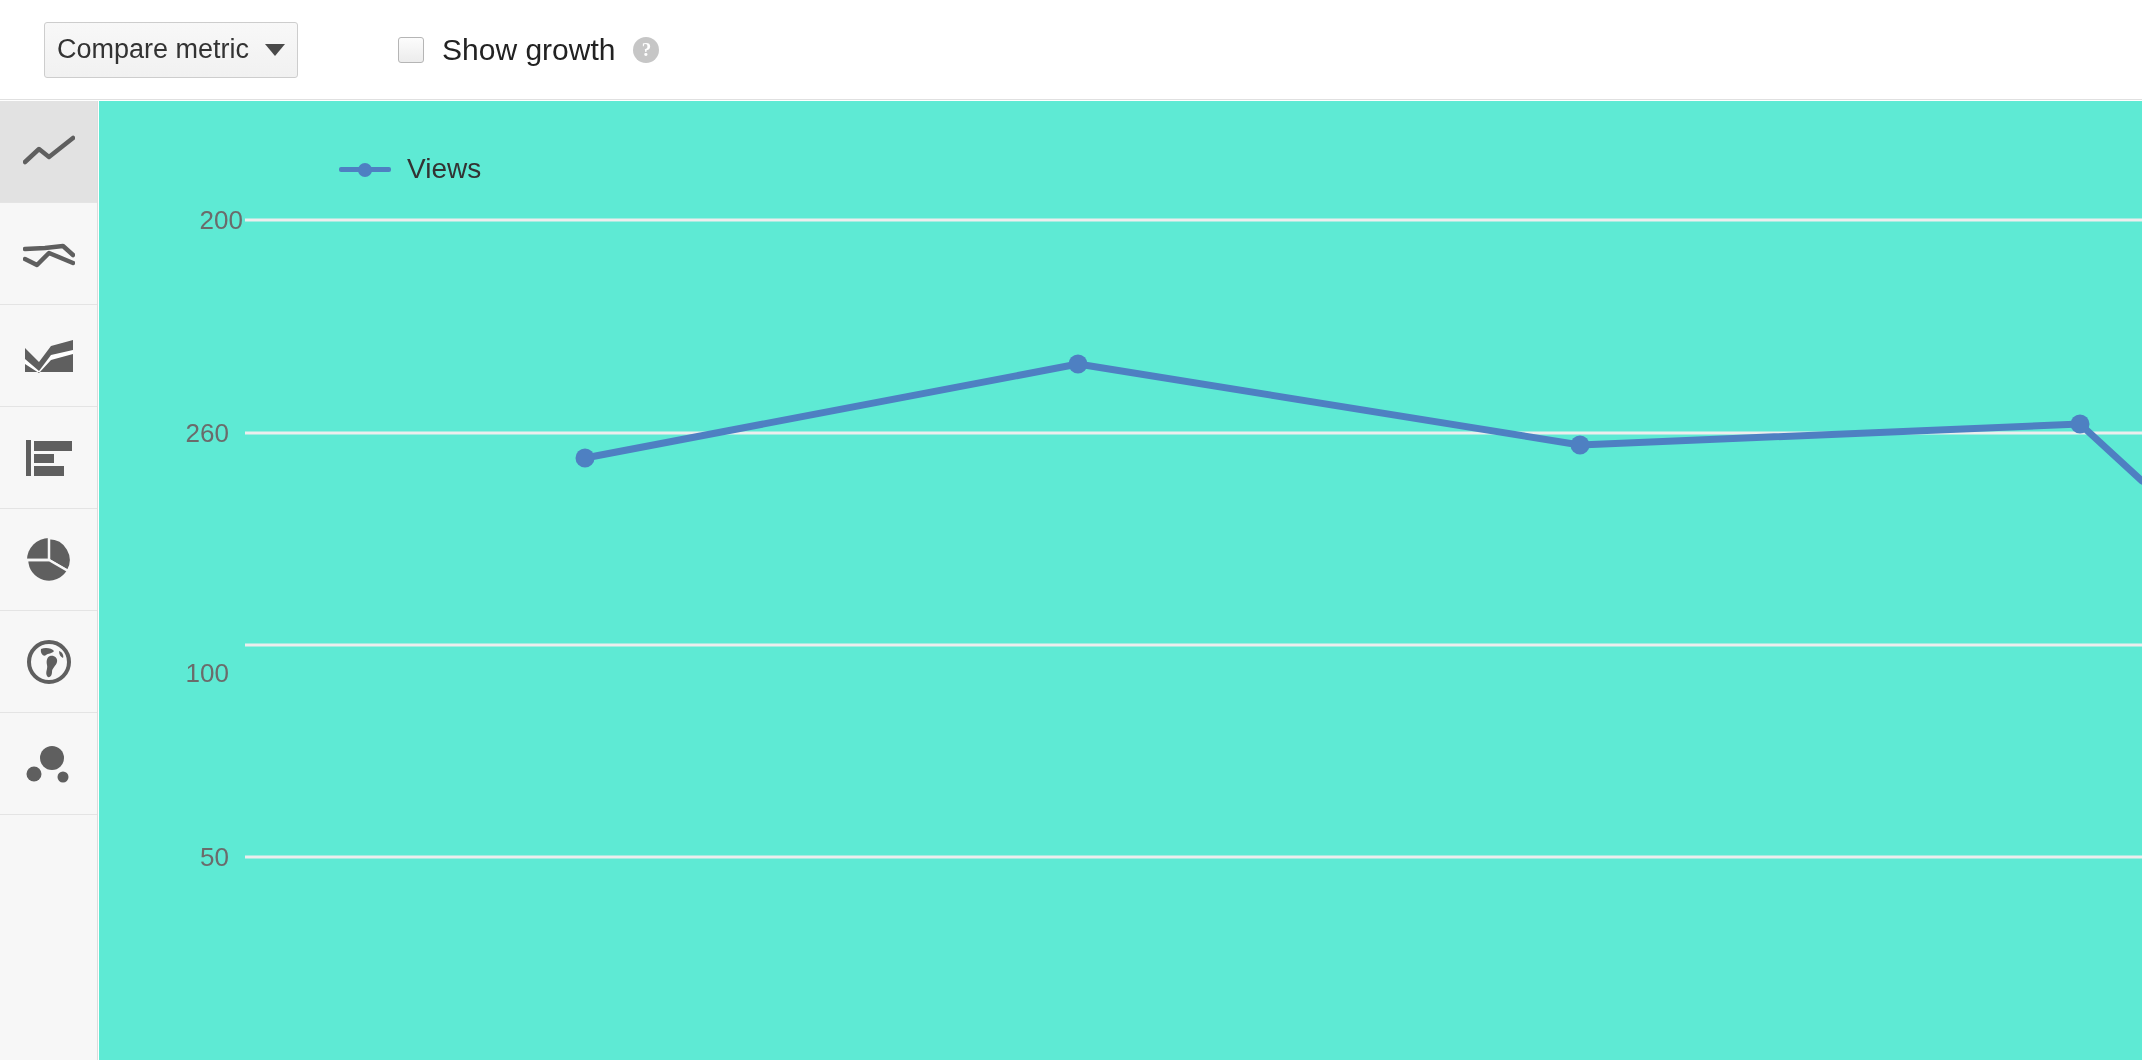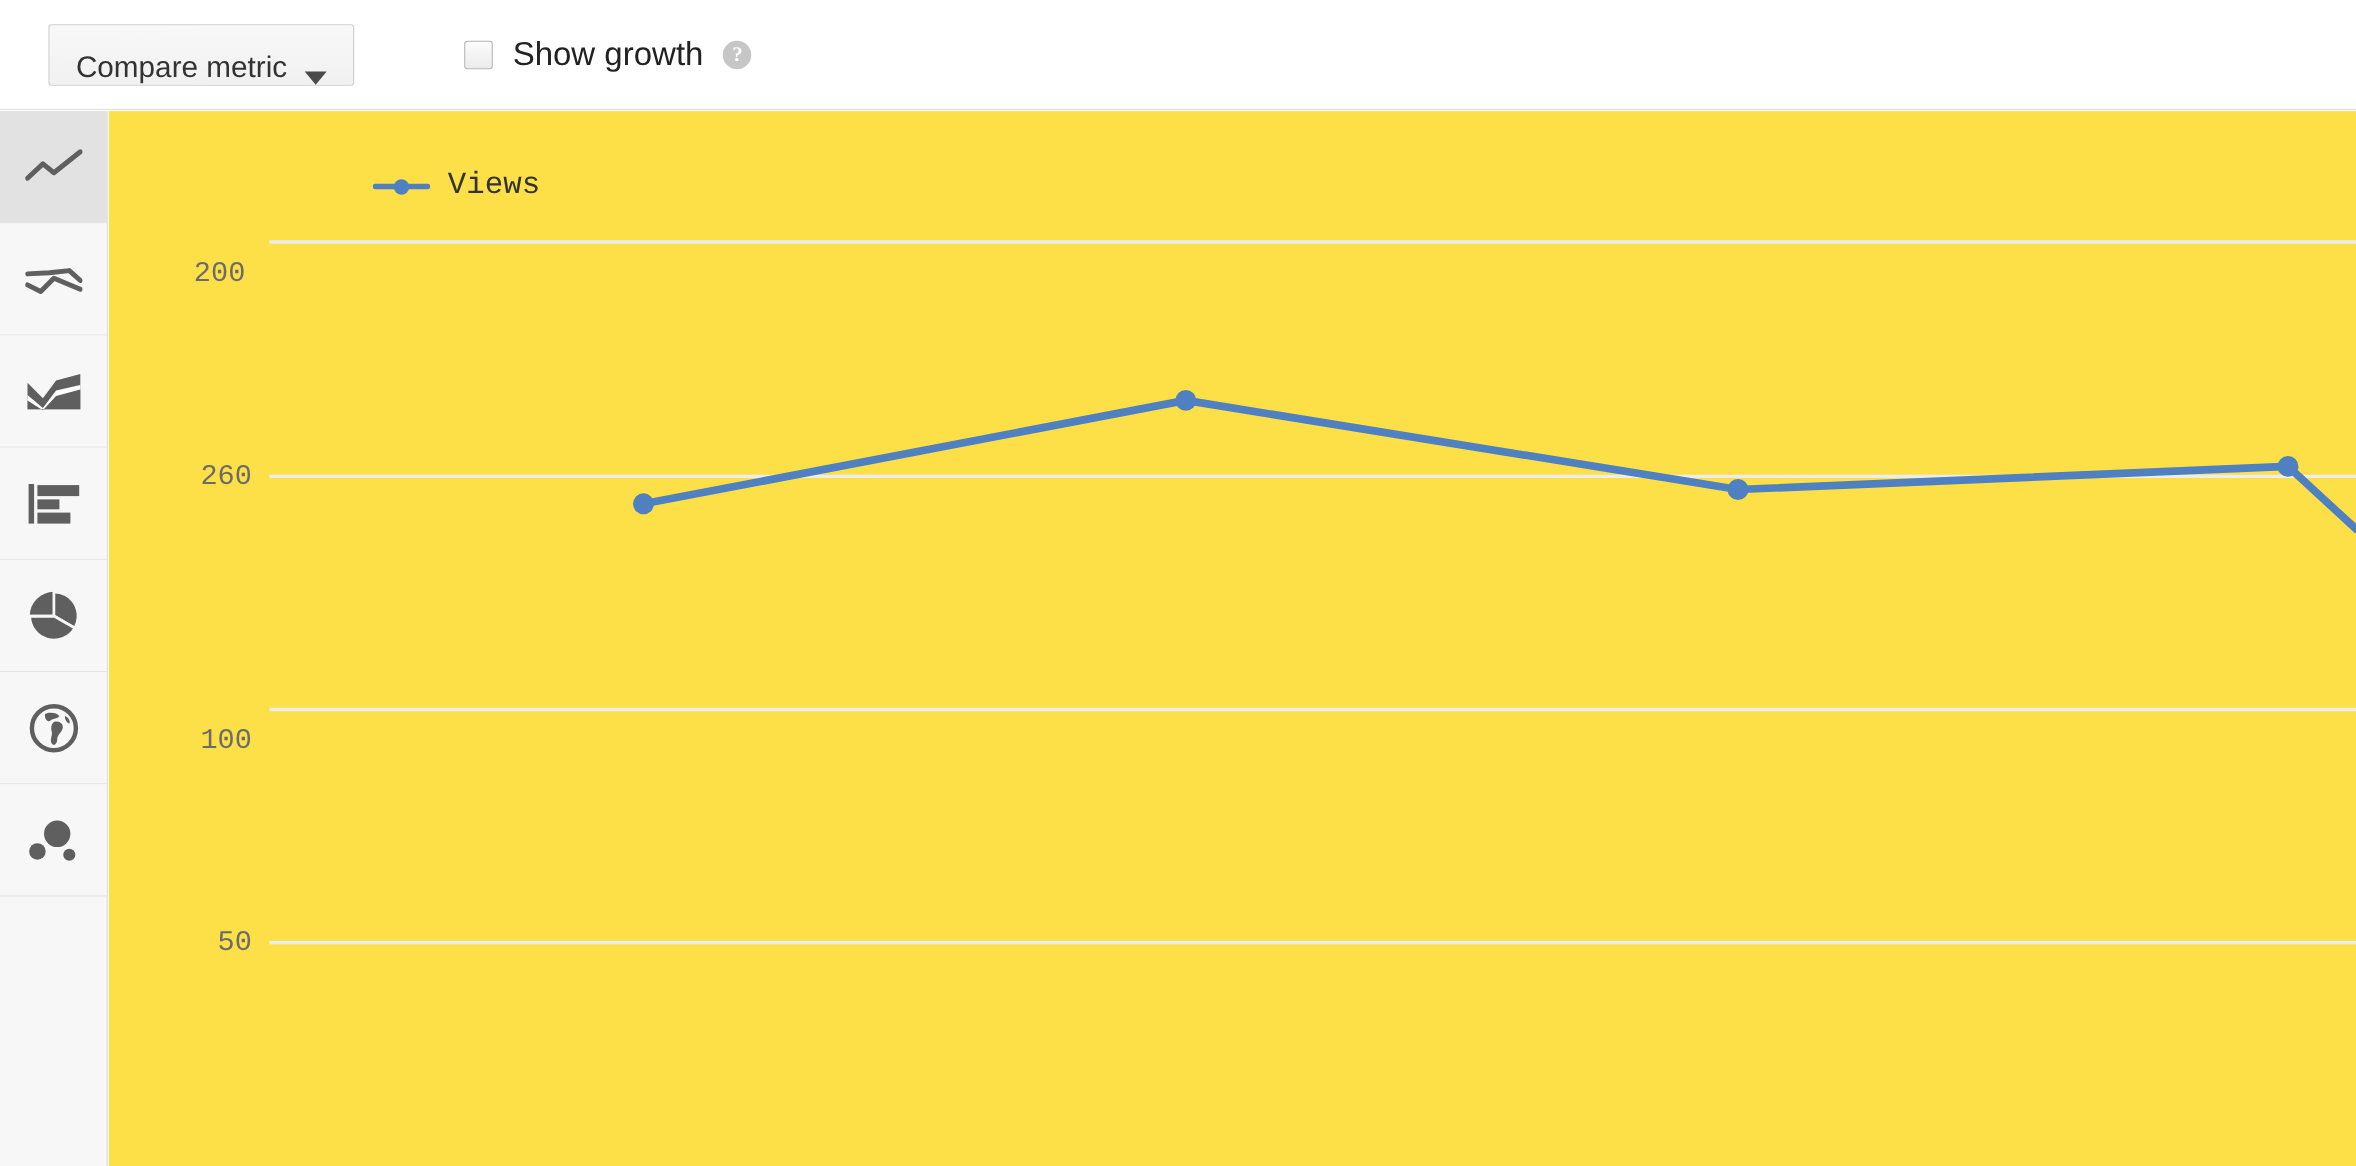--- a/index.html
+++ b/index.html
@@ -19,22 +19,22 @@
     position: absolute; left: 0; top: 0;
     width: 2142px; height: 100px;
     background: #ffffff;
     border-bottom: 1px solid #e0e0e0;
     display: flex; align-items: center;
     padding-left: 44px;
   }
 
   .btn-select {
     height: 56px;
-    display: inline-flex; align-items: flex-end;
-    padding: 0 24px;
+    display: inline-flex; align-items: center;
+    padding: 0 12px;
     background: linear-gradient(to bottom, #f8f8f8 0%, #f1f1f1 100%);
     border: 1px solid #cdcdcd;
     border-radius: 3px;
     color: #333333;
     font-size: 27px;
     white-space: nowrap;
     cursor: pointer;
     user-select: none;
   }
   .btn-select .caret {
@@ -101,23 +101,22 @@
     background: #f7f7f7;
   }
   .side-item.active { background: #e2e2e2; }
   .side-item svg { display: block; }
 
   
   .chart-area {
     position: absolute;
     left: 99px; top: 101px;
     width: 2043px; height: 959px;
-    background: #fde047;
+    background: #5eead4;
     overflow: hidden;
-    font-family: Liberation Mono, monospace;
   }
   .chart-svg { display:block; }
 
   .legend {
     position: absolute;
     left: 240px; top: 52px;
     display: flex; align-items: center;
     cursor: pointer;
   }
   .legend-swatch { width: 52px; height: 20px; position: relative; }
@@ -244,21 +243,21 @@
   <div class="chart-area">
 
     <div class="legend">
       <span class="legend-swatch">
         <span class="lg-line" style="background:#4e80c2"></span>
         <span class="lg-dot" style="background:#4e80c2"></span>
       </span>
       <span class="legend-text">Views</span>
     </div>
 
-    <div class="ytick" style="left:4px;  top:104px;margin-top:28px;">200</div>
+    <div class="ytick" style="left:24px;  top:104px;">200</div>
     <div class="ytick" style="left:10px;  top:317px;">260</div>
     <div class="ytick" style="left:10px;  top:557px;">100</div>
     <div class="ytick" style="left:10px;  top:741px;">50</div>
 
     <svg class="chart-svg" width="2043" height="959">
 
       <g>
         <line x1="146" y1="119" x2="2043" y2="119" stroke="#ededed" stroke-width="3"></line>
         <line x1="146" y1="332" x2="2043" y2="332" stroke="#ededed" stroke-width="3"></line>
         <line x1="146" y1="544" x2="2043" y2="544" stroke="#ededed" stroke-width="3"></line>

